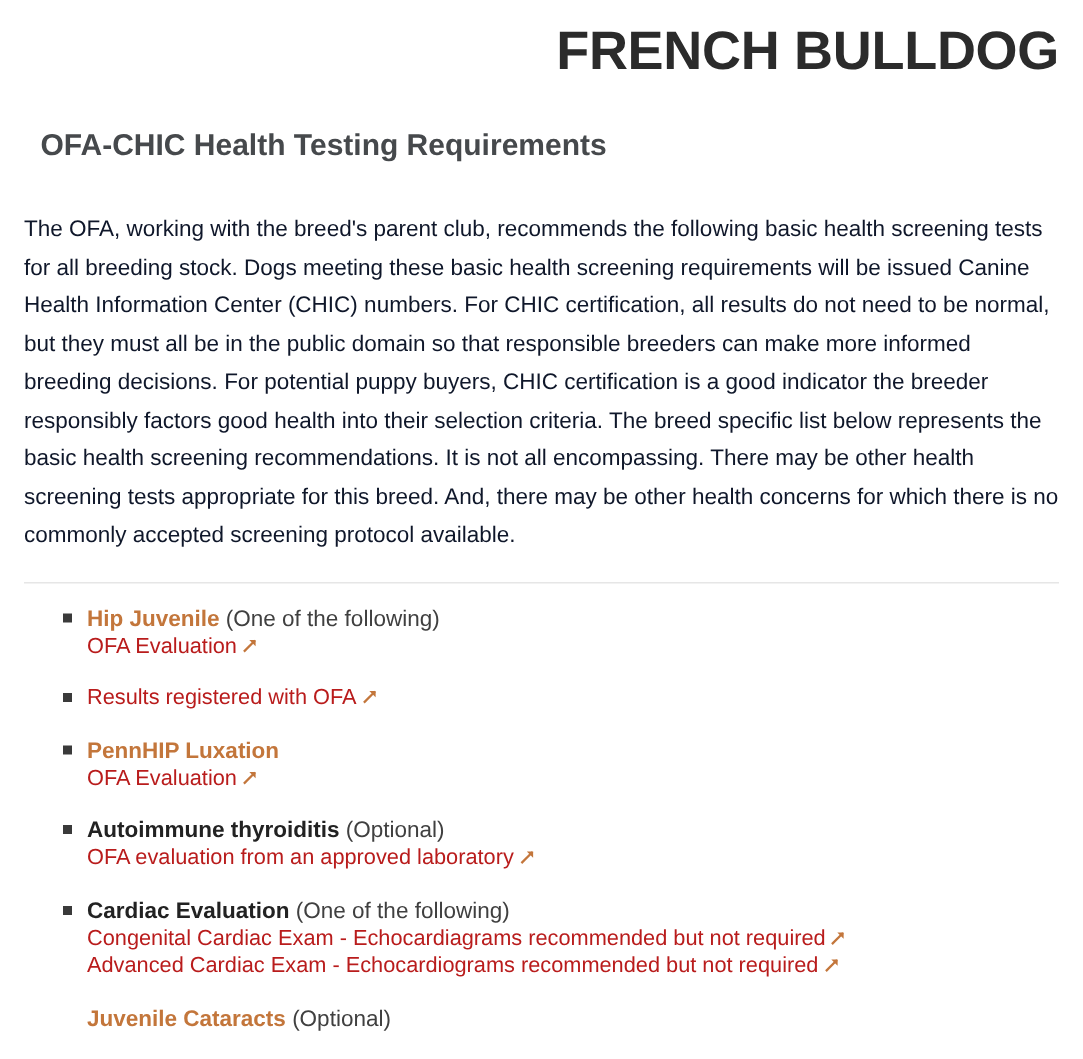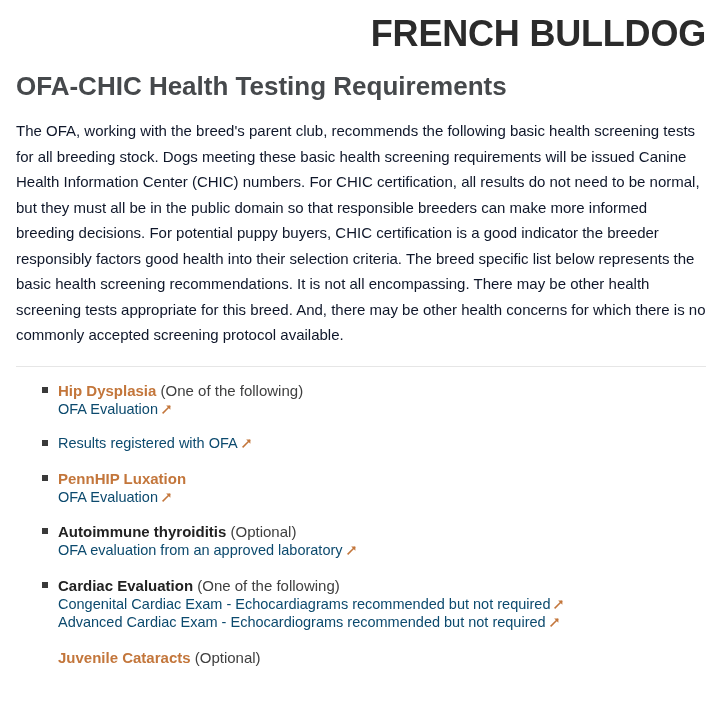--- a/index.html
+++ b/index.html
@@ -26,23 +26,23 @@
     padding-top: 12px;
     font-size: 36px;
     line-height: 44px;
     font-weight: 700;
     letter-spacing: -0.2px;
     color: #2b2b2b;
     text-transform: uppercase;
     text-align: right;
   }
   .section-subtitle {
-    margin: 0;
+    margin: 11px;
     padding-top: 16px;
-    font-size: 26px;
+    font-size: 20px;
     line-height: 28px;
     font-weight: 700;
     color: #46494c;
   }
   .intro-paragraph {
     margin: 0;
     padding-top: 18px;
     font-size: 15px;
     line-height: 25.5px;
     color: #0f172a;
@@ -94,21 +94,21 @@
     color: #404040;
   }
   .sub-lines {
     margin: 0;
     padding: 0;
     list-style: none;
   }
   .sub-line {
     font-size: 14.5px;
     line-height: 18.5px;
-    color: #0c4a6e;
+    color: #b91c1c;
     white-space: nowrap;
   }
   .ext-arrow {
     display: inline-block;
     width: 11px;
     height: 11px;
     vertical-align: -1px;
     margin-left: 3px;
   }
   .ext-arrow svg {
@@ -127,21 +127,21 @@
 
   <h2 class="section-subtitle">OFA-CHIC Health Testing Requirements</h2>
 
   <p class="intro-paragraph">The OFA, working with the breed's parent club, recommends the following basic health screening tests for all breeding stock. Dogs meeting these basic health screening requirements will be issued Canine Health Information Center (CHIC) numbers. For CHIC certification, all results do not need to be normal, but they must all be in the public domain so that responsible breeders can make more informed breeding decisions. For potential puppy buyers, CHIC certification is a good indicator the breeder responsibly factors good health into their selection criteria. The breed specific list below represents the basic health screening recommendations. It is not all encompassing. There may be other health screening tests appropriate for this breed. And, there may be other health concerns for which there is no commonly accepted screening protocol available.</p>
 
   <hr class="divider">
 
   <ul class="requirements-list" id="requirements-list">
       <li class="requirement-item">
         <span class="bullet-square"></span>
-        <div class="requirement-heading"><span class="req-name link">Hip Dysplasia</span> <span class="req-qualifier">(One of the following)</span></div>
+        <div class="requirement-heading"><span class="req-name link">Hip Juvenile</span> <span class="req-qualifier">(One of the following)</span></div>
         <div class="sub-lines">
           <div class="sub-line"><span class="sub-line-text">OFA Evaluation</span><span class="ext-arrow"><svg viewBox="0 0 11 11" width="11" height="11">
                 <path d="M1.6 9.4 L9.0 2.0" stroke="#c3763b" stroke-width="1.5" fill="none"></path>
                 <path d="M5.2 1.6 L9.4 1.6 L9.4 5.8 Z" fill="#c3763b"></path>
               </svg></span></div>
         </div>
       </li>
       <li class="requirement-item">
         <span class="bullet-square"></span>
         <div class="sub-lines">

